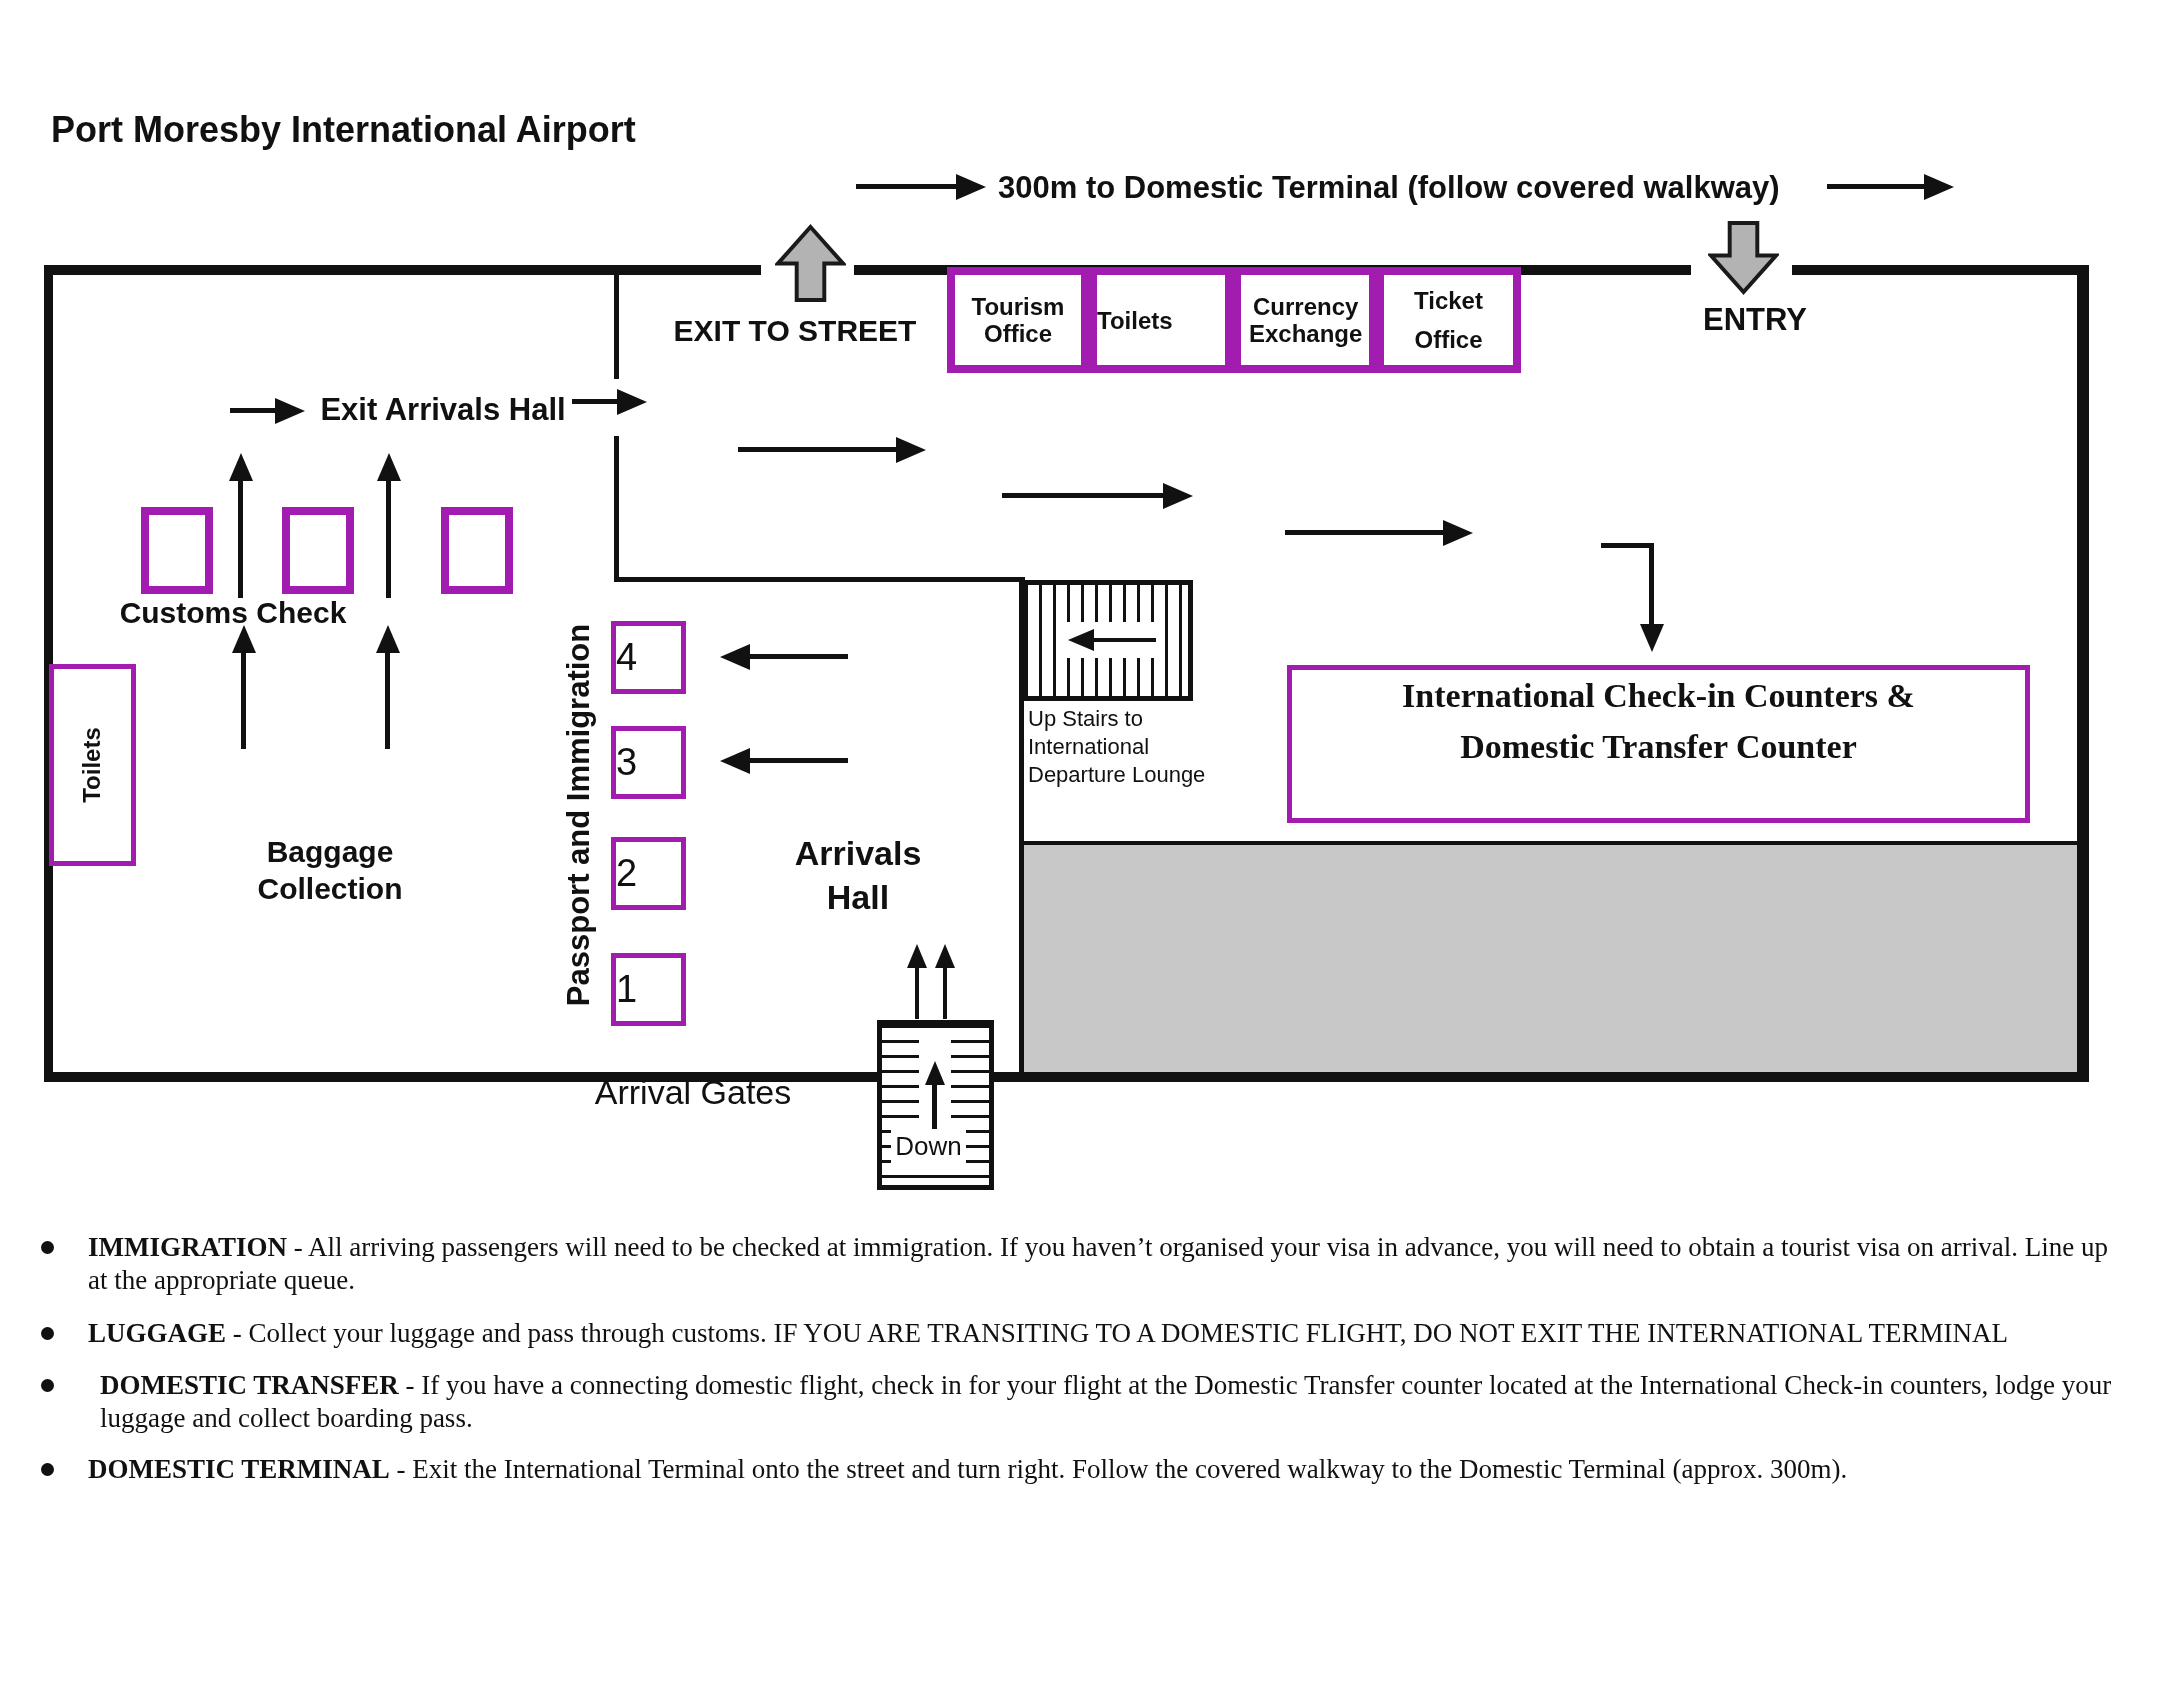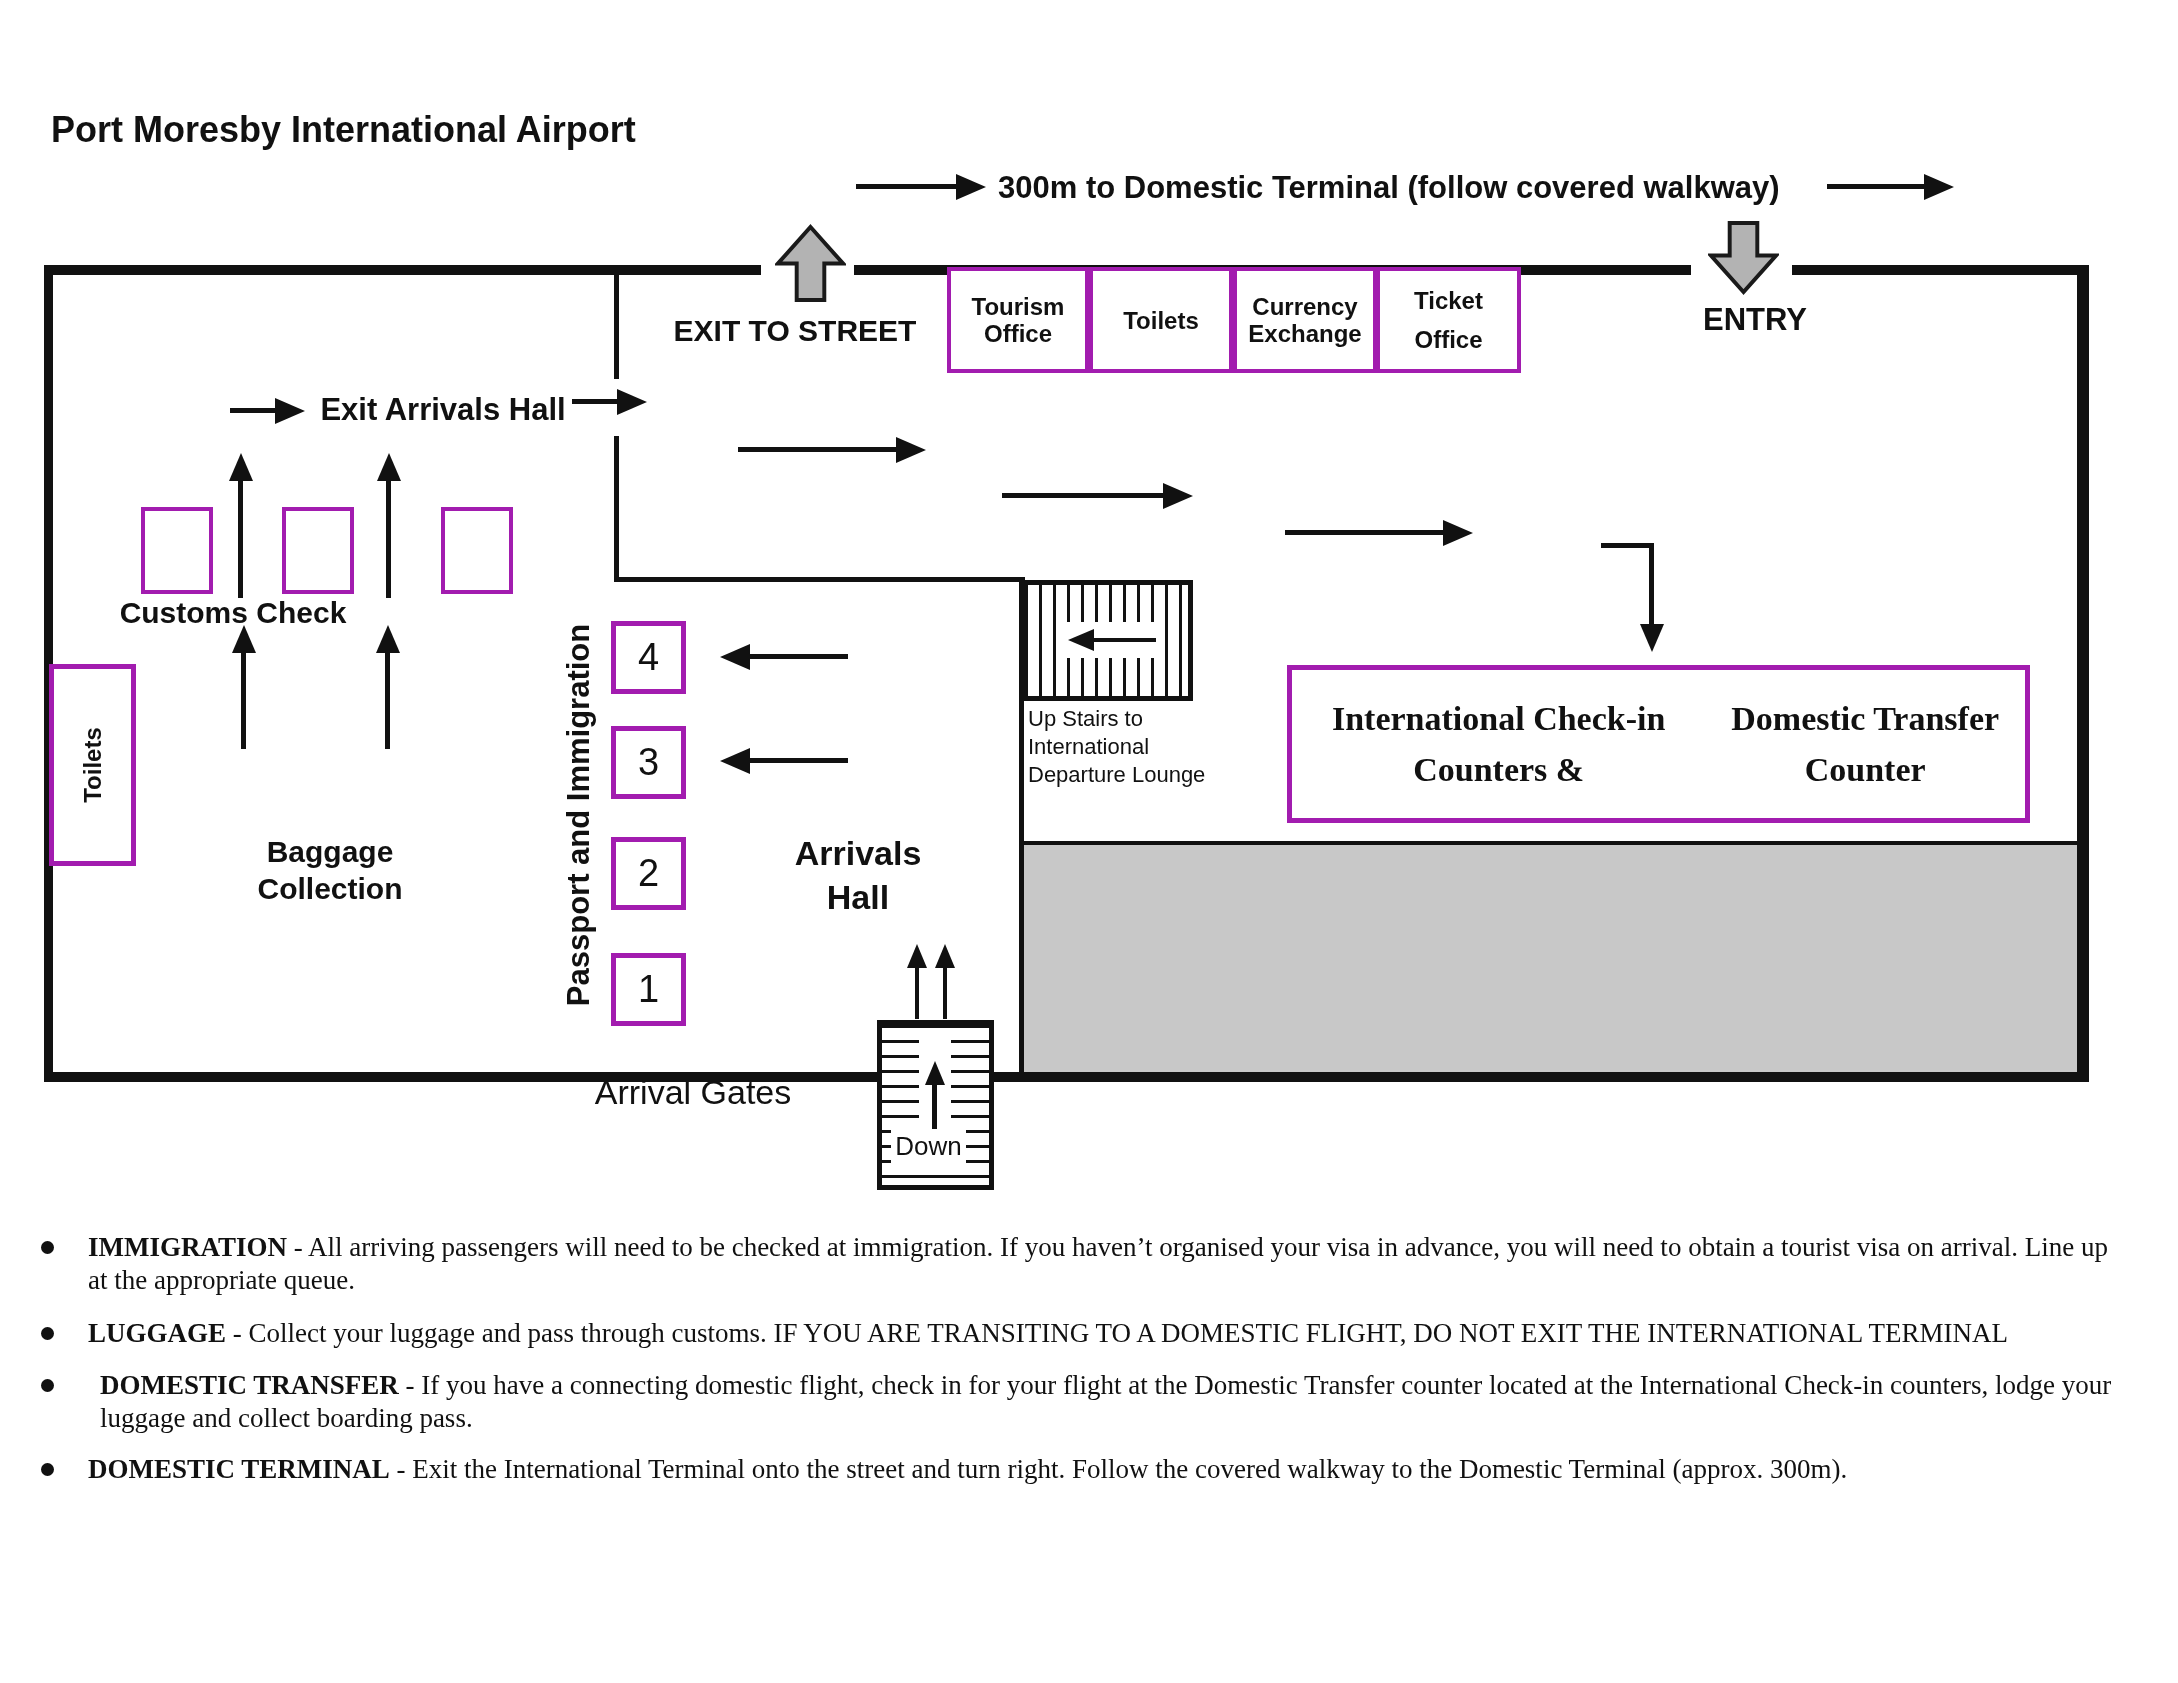--- a/index.html
+++ b/index.html
@@ -2,22 +2,22 @@
 <html><head>
 <meta charset="utf-8">
 <style>
   html,body{margin:0;padding:0;background:#fff;}
   #stage{position:relative;width:2178px;height:1683px;background:#ffffff;
          font-family:"Liberation Sans",sans-serif;color:#111;overflow:hidden;}
   .abs{position:absolute;}
   
   .wall{position:absolute;background:#111;}
   
-  .box{position:absolute;background:#fff;border:4px solid #a21caf;box-sizing:border-box;
-       display:flex;align-items:center;justify-content:center;text-align:center;}
+  .box{position:absolute;background:#fff;border:8px solid #a21caf;box-sizing:border-box;
+       display:flex;align-items:center;text-align:center;}
   .box.b5{border-width:5px;}
   
   .lbl{position:absolute;font-weight:bold;color:#111;white-space:nowrap;}
   .ctr{transform:translate(-50%,-50%);text-align:center;}
   
   .ar{position:absolute;background:#111;}
   .ar-h{height:5px;} .ar-v{width:5px;}
   .head{position:absolute;width:0;height:0;}
   .hr{right:-30px;top:50%;transform:translateY(-50%);
       border-left:30px solid #111;border-top:13px solid transparent;border-bottom:13px solid transparent;}
@@ -164,21 +164,21 @@
 
   <div class="lbl ctr" style="left:858px;top:875px;font-size:34px;line-height:44px;"><span style="display:inline-block;width:178px;white-space:normal;">Arrivals Hall</span></div>
 
   <div class="stairs hatch-v" style="left:1020px;top:580px;width:173px;height:121px;"></div>
   <div class="patch" style="left:1061px;top:622px;width:99px;height:36px;"></div>
   <div class="ar ar-h" style="left:1094px;top:638px;width:62px;height:4px;">
       <i class="head hl-s"></i>
     </div>
   <div class="abs" style="left:1028px;top:705px;width:218px;font-size:22px;line-height:28px;color:#111;">Up Stairs to International Departure Lounge</div>
 
-  <div class="box b5 serifbox" style="left:1287px;top:665px;width:743px;height:158px;font-weight:bold;font-size:34px;line-height:51px;flex-direction:row;">
+  <div class="box b5 serifbox" style="left:1287px;top:665px;width:743px;height:158px;font-weight:bold;font-size:34px;line-height:51px;flex-direction:column;">
     <span>International Check-in Counters &amp;</span>
     <span>Domestic Transfer Counter</span>
   </div>
 
   <div class="ar ar-v" style="left:915px;top:968px;width:4px;height:51px;">
       <i class="head hu-s"></i>
     </div>
   <div class="ar ar-v" style="left:943px;top:968px;width:4px;height:51px;">
       <i class="head hu-s"></i>
     </div>

